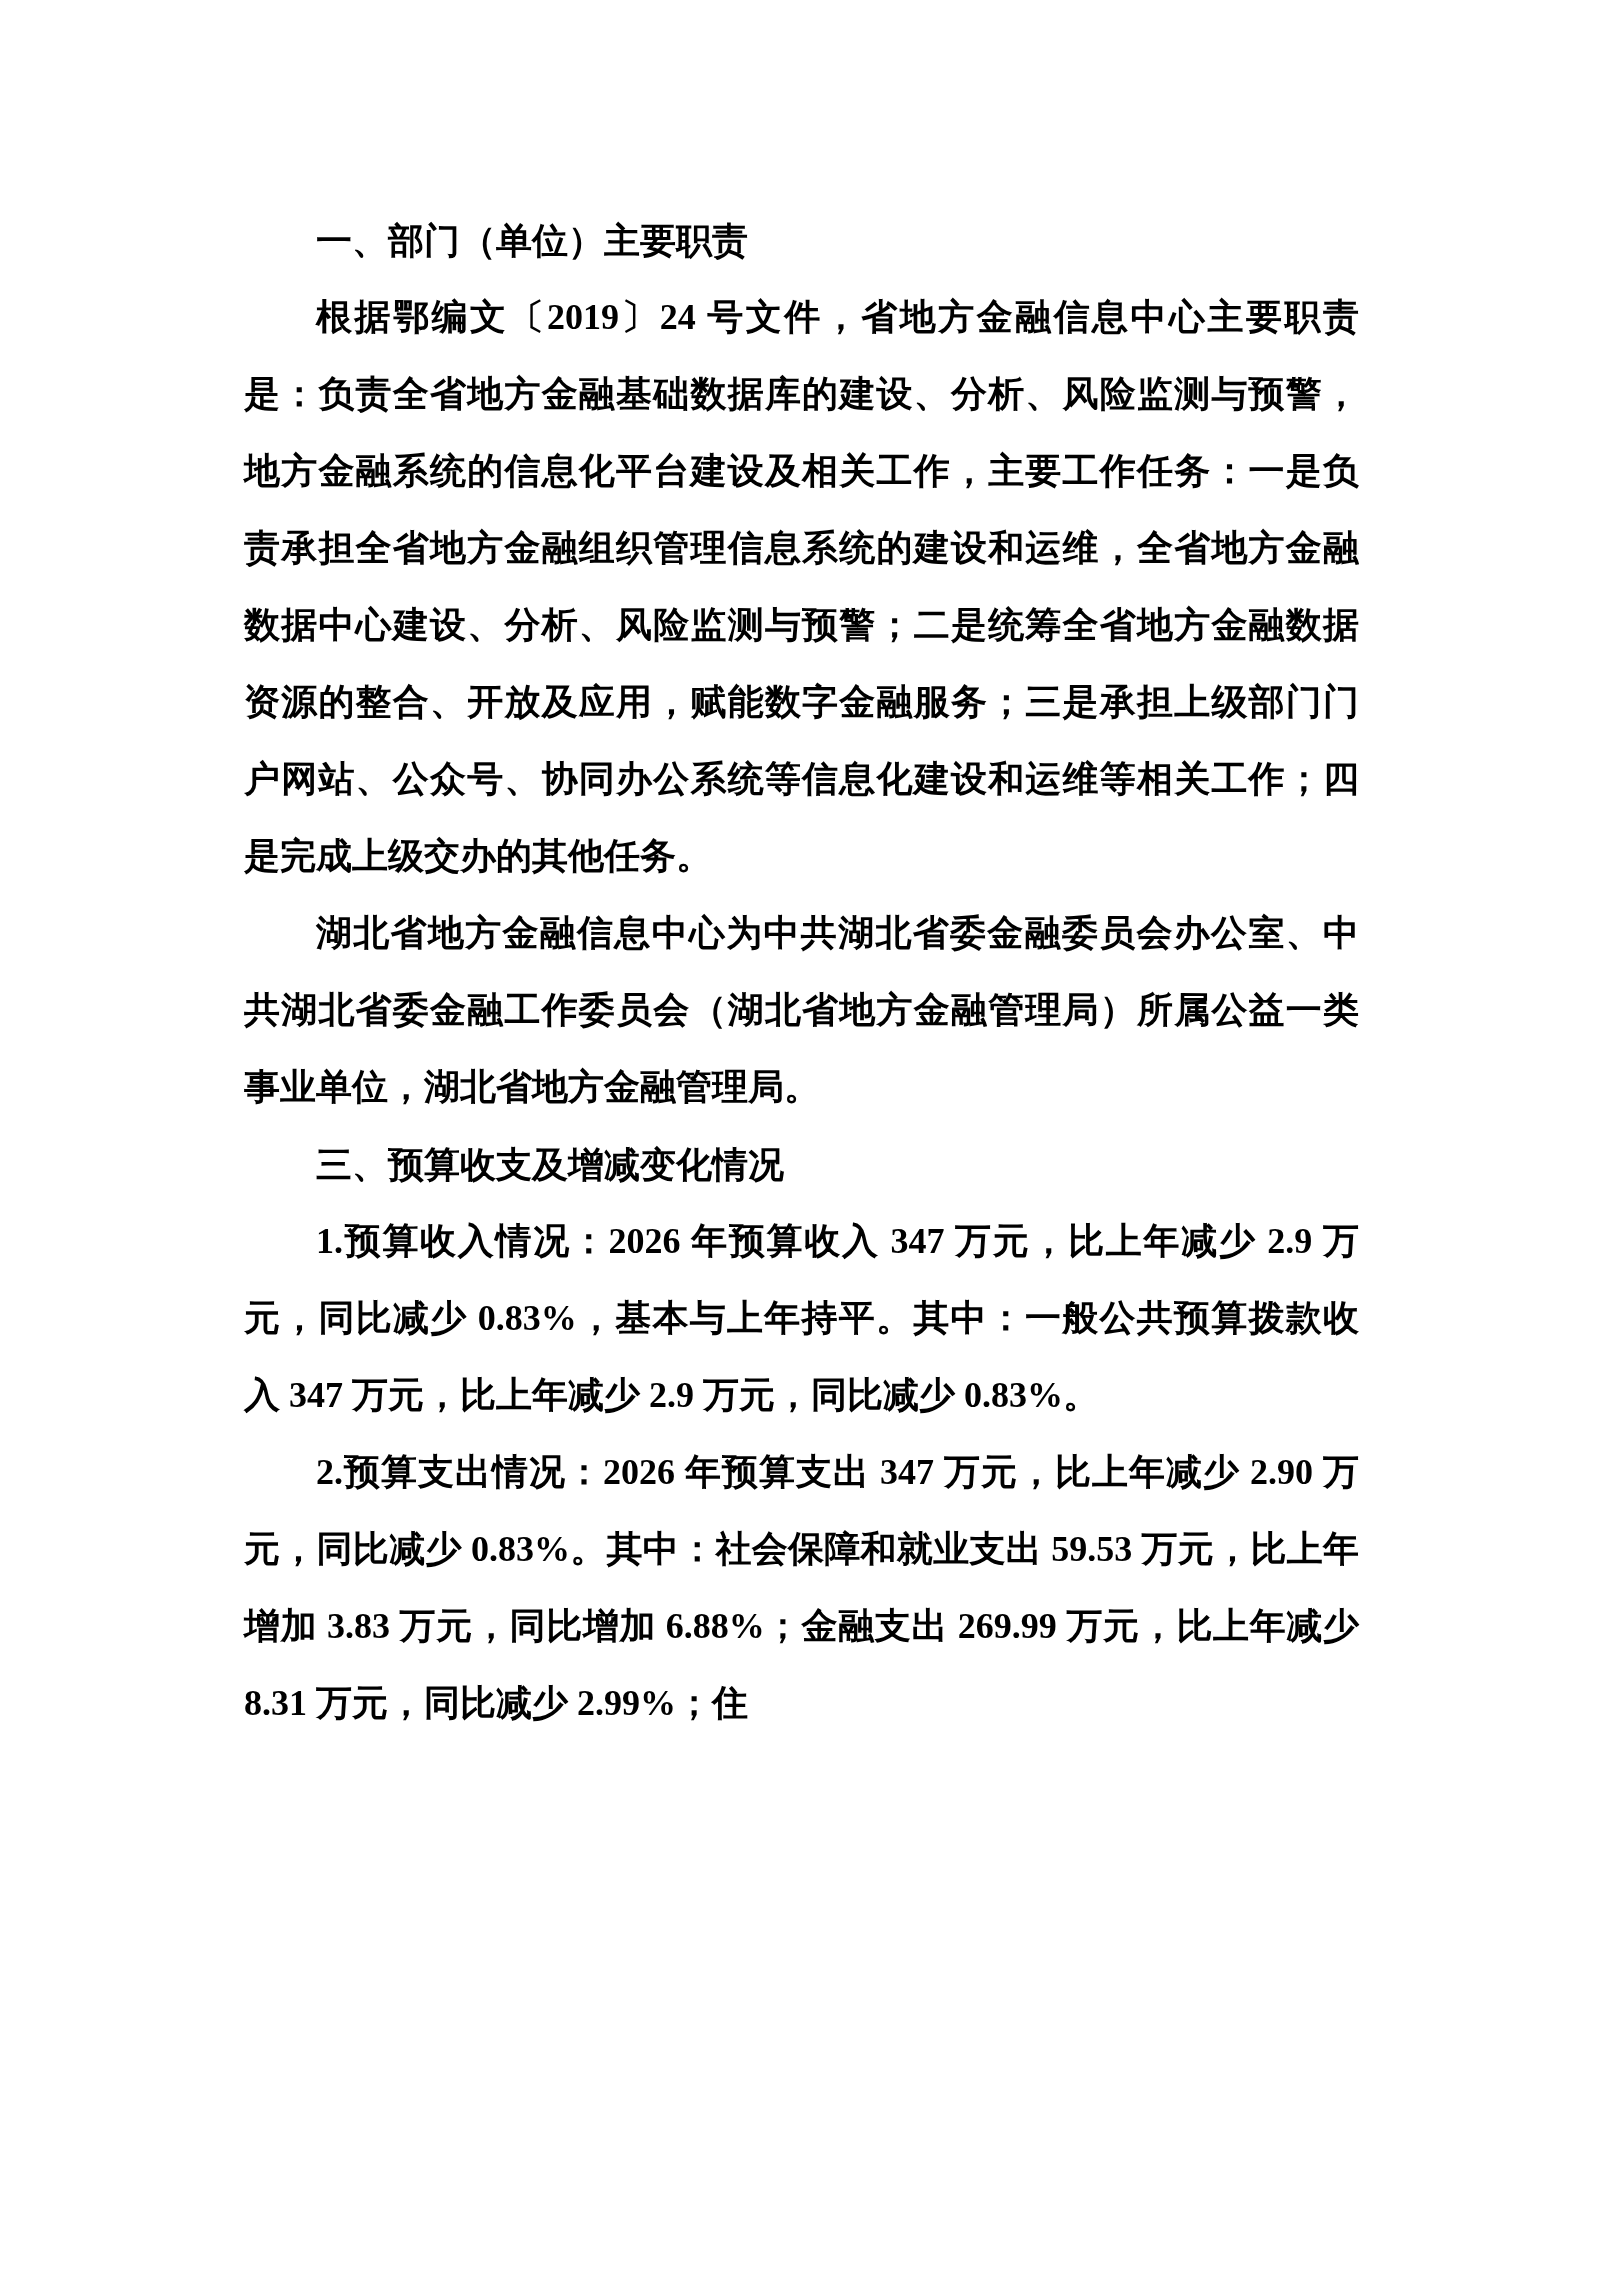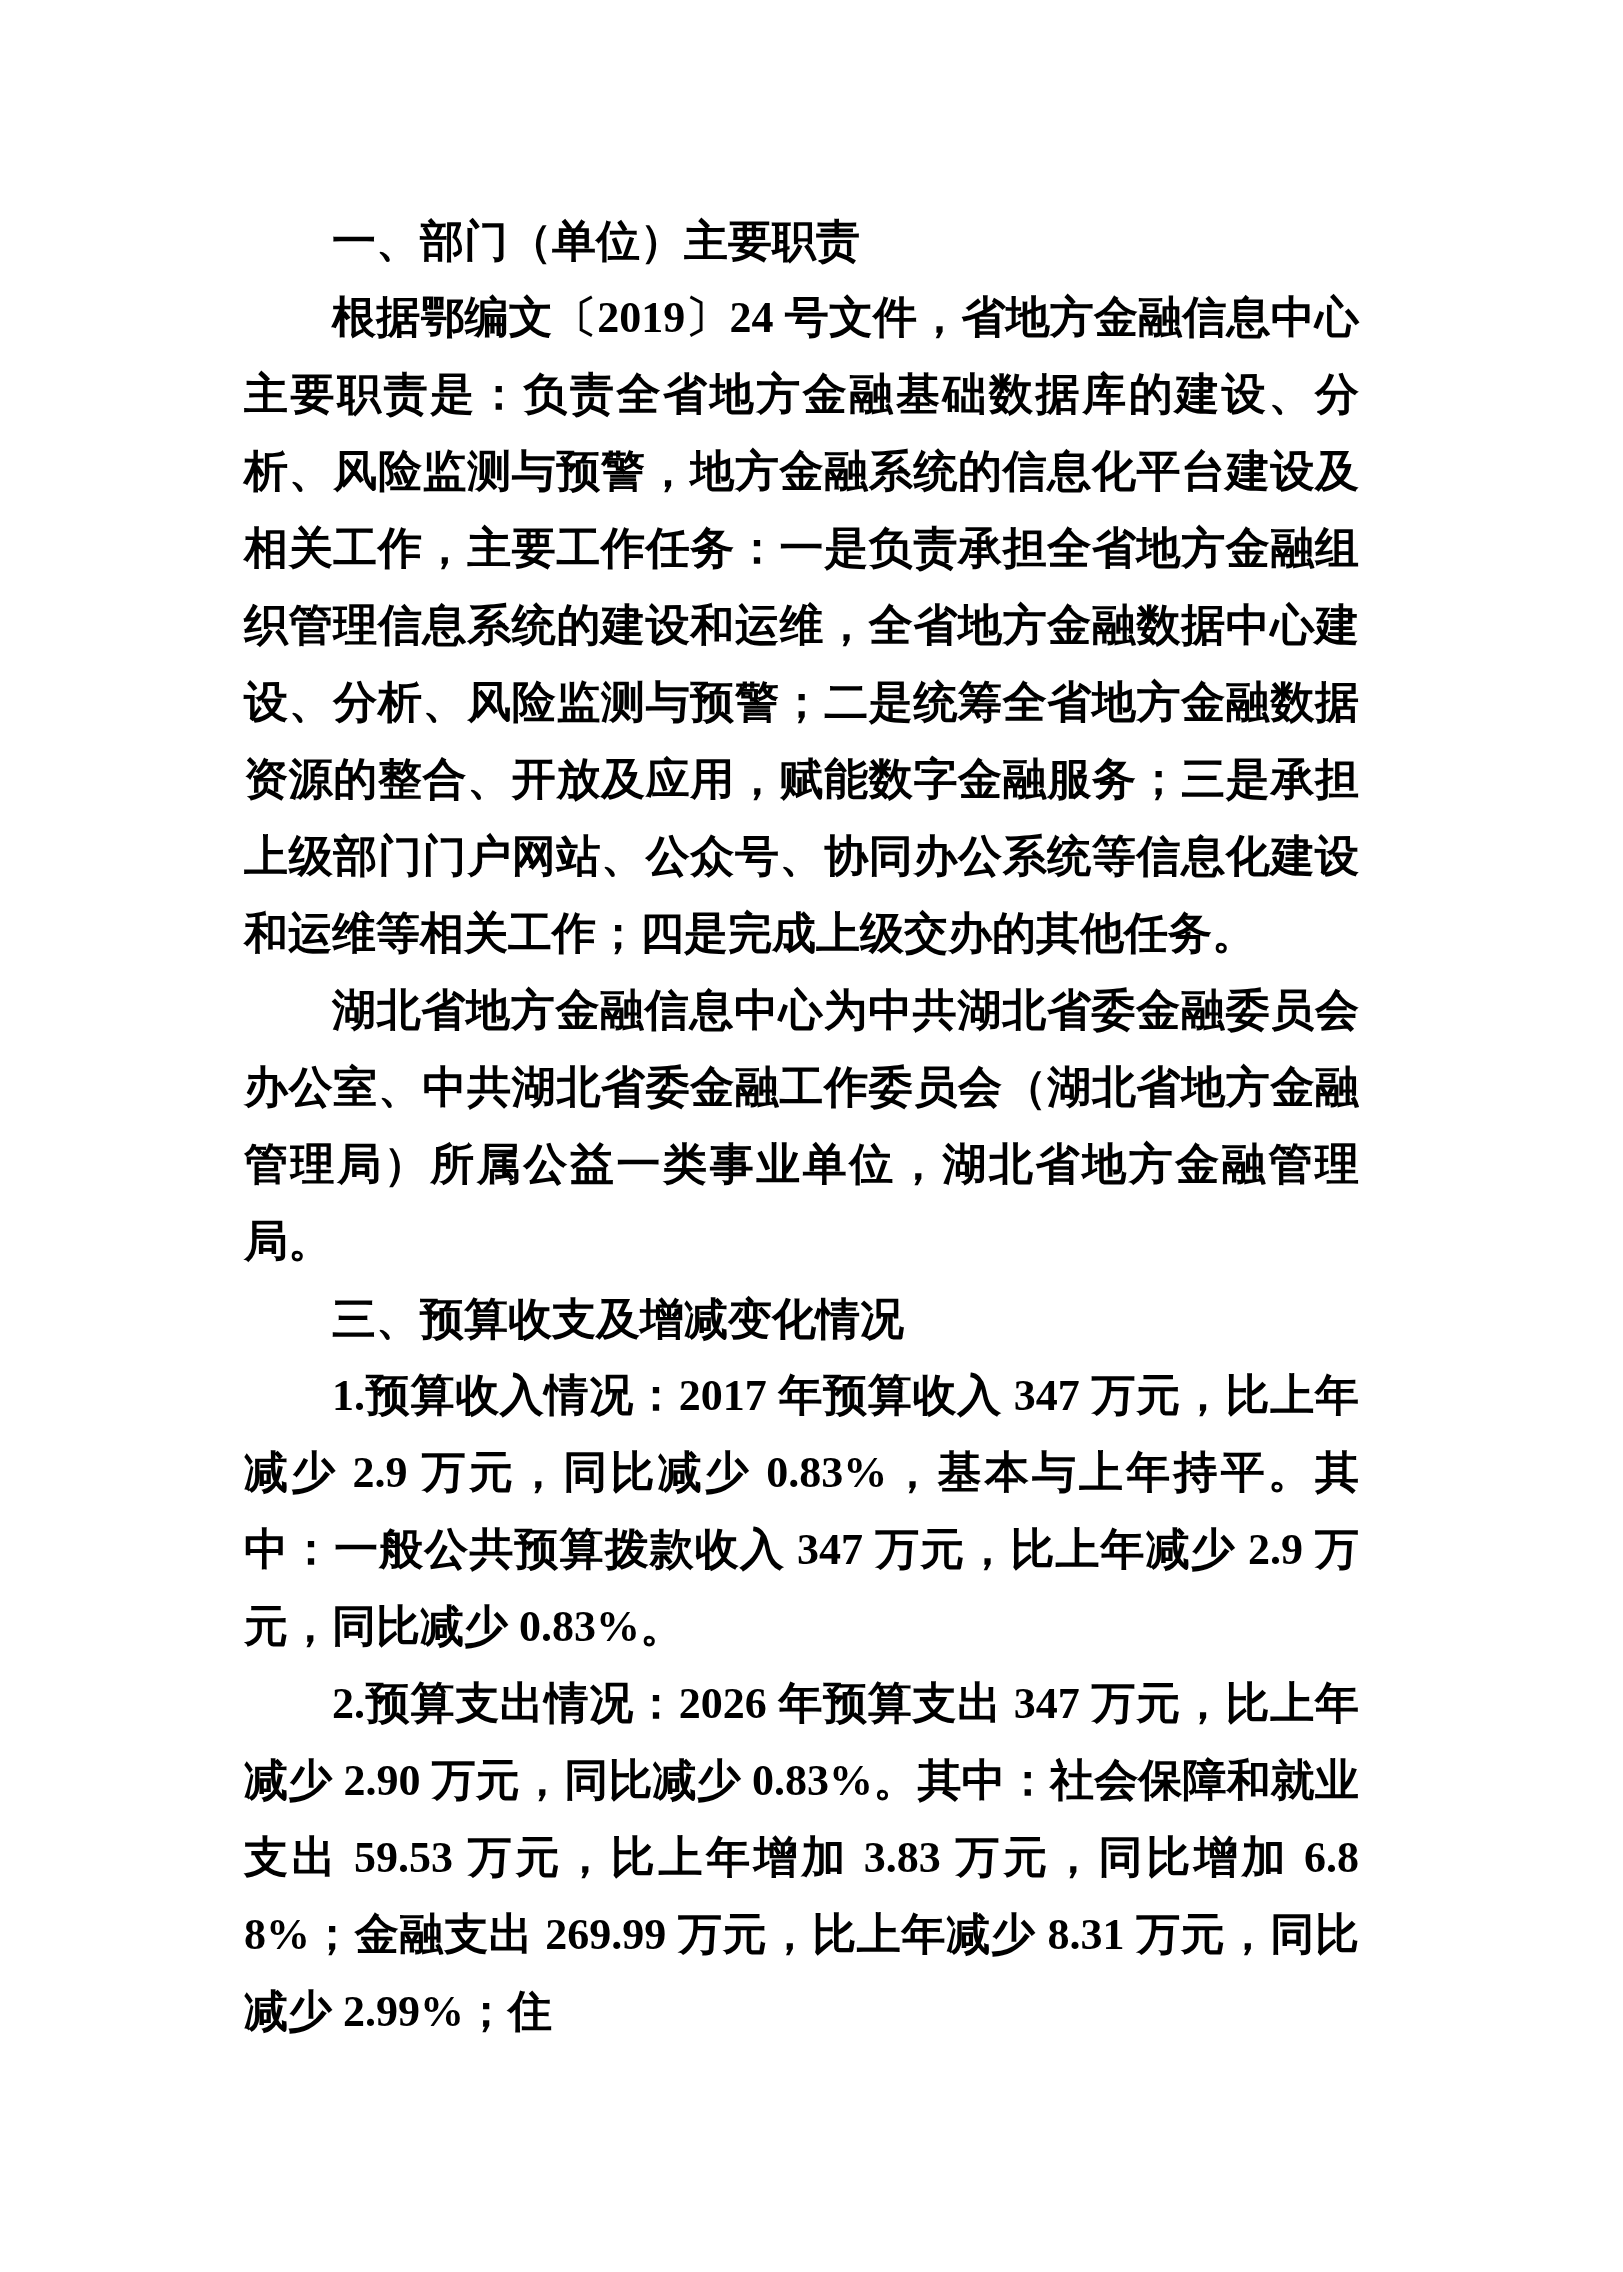--- a/index.html
+++ b/index.html
@@ -17,21 +17,21 @@
   .content {
     position: absolute;
     left: 244px;
     top: 202px;
     width: 1115px;
     color: #000000;
   }
   .block {
     margin: 0;
     padding: 0;
-    font-size: 44px;
+    font-size: 36px;
     line-height: 77px;
     text-align: justify;
     text-justify: inter-ideograph;
     word-break: break-all;
     overflow-wrap: break-word;
   }
   .heading {
     font-family: "Liberation Sans", sans-serif;
     font-weight: 700;
     text-indent: 2em;
@@ -51,19 +51,19 @@
 
     <div class="block heading">一、部门（单位）主要职责</div>
 
     <div class="block para">根据鄂编文〔2019〕24 号文件，省地方金融信息中心主要职责是：负责全省地方金融基础数据库的建设、分析、风险监测与预警，地方金融系统的信息化平台建设及相关工作，主要工作任务：一是负责承担全省地方金融组织管理信息系统的建设和运维，全省地方金融数据中心建设、分析、风险监测与预警；二是统筹全省地方金融数据资源的整合、开放及应用，赋能数字金融服务；三是承担上级部门门户网站、公众号、协同办公系统等信息化建设和运维等相关工作；四是完成上级交办的其他任务。</div>
 
 
     <div class="block para">湖北省地方金融信息中心为中共湖北省委金融委员会办公室、中共湖北省委金融工作委员会（湖北省地方金融管理局）所属公益一类事业单位，湖北省地方金融管理局。</div>
 
     <div class="block heading">三、预算收支及增减变化情况</div>
 
-    <div class="block para">1.预算收入情况：2017 年预算收入 347 万元，比上年减少 2.9 万元，同比减少 0.83%，基本与上年持平。其中：一般公共预算拨款收入 347 万元，比上年减少 2.9 万元，同比减少 0.83%。</div>
+    <div class="block para">1.预算收入情况：2026 年预算收入 347 万元，比上年减少 2.9 万元，同比减少 0.83%，基本与上年持平。其中：一般公共预算拨款收入 347 万元，比上年减少 2.9 万元，同比减少 0.83%。</div>
 
     <div class="block para">2.预算支出情况：2026 年预算支出 347 万元，比上年减少 2.90 万元，同比减少 0.83%。其中：社会保障和就业支出 59.53 万元，比上年增加 3.83 万元，同比增加 6.88%；金融支出 269.99 万元，比上年减少 8.31 万元，同比减少 2.99%；住</div>
 
   </div>
 </div>
 
 
 </body></html>

